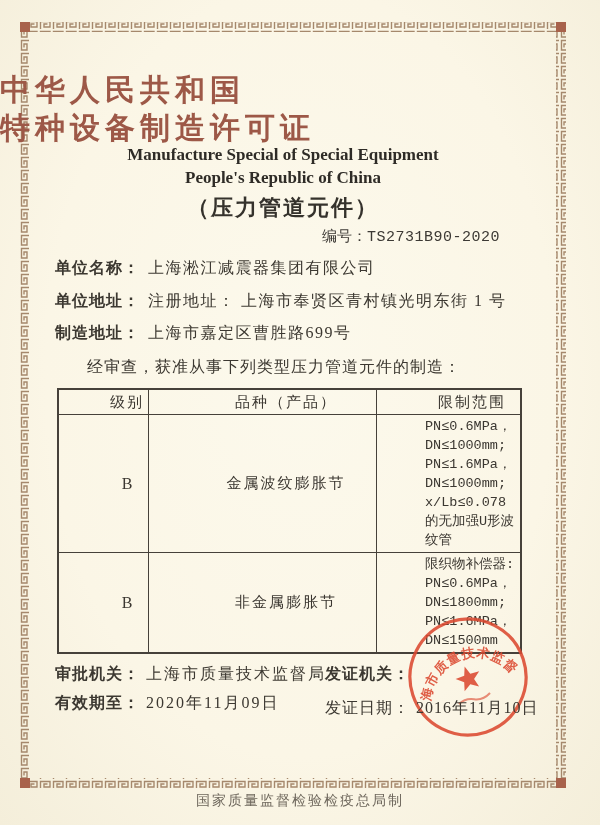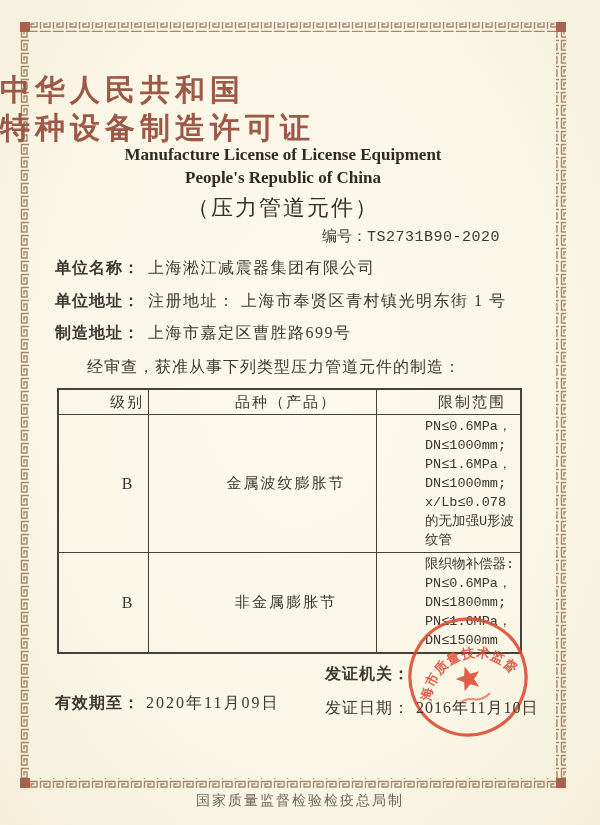--- a/index.html
+++ b/index.html
@@ -24,21 +24,21 @@
   .title-cn1{top:70px;}
   .title-cn2{top:108px;}
   .title-en{
     left:0;right:34px;text-align:center;font-weight:bold;color:#2e2b26;
     font-family:"Liberation Serif","DejaVu Serif",serif;font-size:17px;
   }
   .title-en1{top:145px;}
   .title-en2{top:168px;}
   .category{
     left:0;right:34px;top:193px;text-align:center;
-    font-weight:normal;color:#35322c;font-size:22px;letter-spacing:2px;
+    font-weight:bold;color:#35322c;font-size:22px;letter-spacing:2px;
   }
   .serial{left:322px;top:227px;font-size:15px;color:#3c3934;}
   .serial .num{font-family:"Liberation Mono","DejaVu Sans Mono",monospace;font-size:15px;letter-spacing:0.5px;}
 
   .field{left:55px;font-size:16px;color:#3c3831;}
   .field .lab{font-weight:bold;letter-spacing:1px;}
   .field .val{letter-spacing:1.5px;margin-left:8px;}
   .f-name{top:258px;}
   .f-addr{top:291px;}
   .f-fact{top:323px;}
@@ -98,21 +98,21 @@
     <rect x="20" y="32" width="10" height="746" fill="url(#gkV)"></rect>
     <rect x="556" y="32" width="10" height="746" fill="url(#gkV)"></rect>
     <rect x="20" y="22" width="10" height="10" fill="#a8624b"></rect>
     <rect x="556" y="22" width="10" height="10" fill="#a8624b"></rect>
     <rect x="20" y="778" width="10" height="10" fill="#a8624b"></rect>
     <rect x="556" y="778" width="10" height="10" fill="#a8624b"></rect>
   </svg>
 
   <div class="abs title-cn title-cn1">中华人民共和国</div>
   <div class="abs title-cn title-cn2">特种设备制造许可证</div>
-  <div class="abs title-en title-en1">Manufacture License of License Equipment</div>
+  <div class="abs title-en title-en1">Manufacture Special of Special Equipment</div>
   <div class="abs title-en title-en2">People's Republic of China</div>
   <div class="abs category">（压力管道元件）</div>
 
   <div class="abs serial">
     <span class="lab">编号：</span><span class="num">TS2731B90-2020</span>
   </div>
 
   <div class="abs field f-name">
     <span class="lab">单位名称：</span><span class="val">上海淞江减震器集团有限公司</span>
   </div>
@@ -139,20 +139,23 @@
         <td class="limits">PN≤0.6MPa，DN≤1000mm; PN≤1.6MPa，DN≤1000mm; x/Lb≤0.078的无加强U形波纹管</td>
       </tr>
       <tr class="r2">
         <td class="grade">B</td>
         <td class="product">非金属膨胀节</td>
         <td class="limits">限织物补偿器:  PN≤0.6MPa，DN≤1800mm; PN≤1.6MPa，DN≤1500mm</td>
       </tr>
     </tbody>
   </table>
 
+  <div class="abs foot f-approve">
+    <span class="lab">审批机关：</span><span class="val">上海市质量技术监督局</span>
+  </div>
   <div class="abs foot f-valid">
     <span class="lab">有效期至：</span><span class="val">2020年11月09日</span>
   </div>
   <div class="abs foot f-issuer">
     <span class="lab">发证机关：</span>
   </div>
   <div class="abs foot f-issuedate">
     <span class="lab" style="font-weight:normal">发证日期：</span><span class="val">2016年11月10日</span>
   </div>
 

